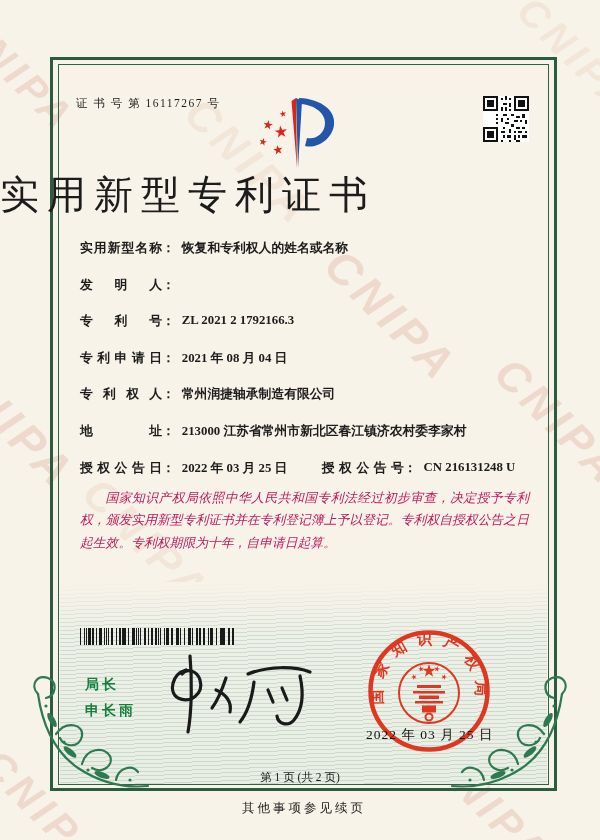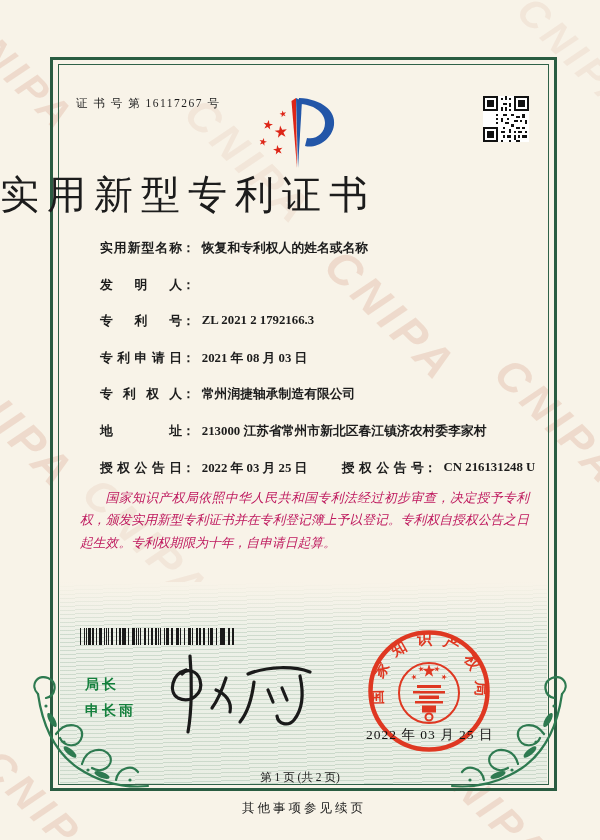--- a/index.html
+++ b/index.html
@@ -19,21 +19,21 @@
           linear-gradient(180deg,#f8f3e8 0%,rgba(248,243,232,0) 26%),
           repeating-linear-gradient(178deg,rgba(96,142,110,0.22) 0 1px,rgba(240,243,235,0) 1px 4px),
           linear-gradient(180deg,#eef1e9,#e9eee4);}
   
   .certno{left:76px;top:96px;font-size:11.5px;letter-spacing:1.5px;z-index:2;}
   .logo{left:252px;top:92px;z-index:2;}
   .qr{left:483px;top:96px;z-index:2;}
   .title{left:0;right:0;top:168px;text-align:left;font-size:39px;font-weight:normal;
          letter-spacing:8px;z-index:2;}
   
-  .fields{left:80px;top:240px;width:450px;z-index:2;margin-left:20px;}
+  .fields{left:80px;top:240px;width:450px;z-index:2;}
   .frow{height:36.6px;font-size:12.8px;font-weight:600;display:flex;align-items:flex-start;}
   .flabel{display:inline-block;width:82px;text-align:justify;text-align-last:justify;flex:none;}
   .fcolon{flex:none;}
   .fvalue{margin-left:7px;white-space:nowrap;}
   .fvalue-fixed{width:140px;flex:none;}
   
   .paras{left:80px;top:487px;width:449px;z-index:2;}
   .paras p{font-size:12.8px;line-height:22.4px;text-align:justify;text-indent:2em;margin:0;
            font-style:italic;color:#be185d;}
   
@@ -133,21 +133,21 @@
         <span class="fcolon">：</span>
     </div>
     <div class="frow">
       <span class="flabel">专利号</span>
         <span class="fcolon">：</span>
       <span class="fvalue">ZL 2021 2 1792166.3</span>
     </div>
     <div class="frow">
       <span class="flabel">专利申请日</span>
         <span class="fcolon">：</span>
-      <span class="fvalue">2021 年 08 月 03 日</span>
+      <span class="fvalue">2021 年 08 月 04 日</span>
     </div>
     <div class="frow">
       <span class="flabel">专利权人</span>
         <span class="fcolon">：</span>
       <span class="fvalue">常州润捷轴承制造有限公司</span>
     </div>
     <div class="frow">
       <span class="flabel">地址</span>
         <span class="fcolon">：</span>
       <span class="fvalue">213000 江苏省常州市新北区春江镇济农村委李家村</span>

